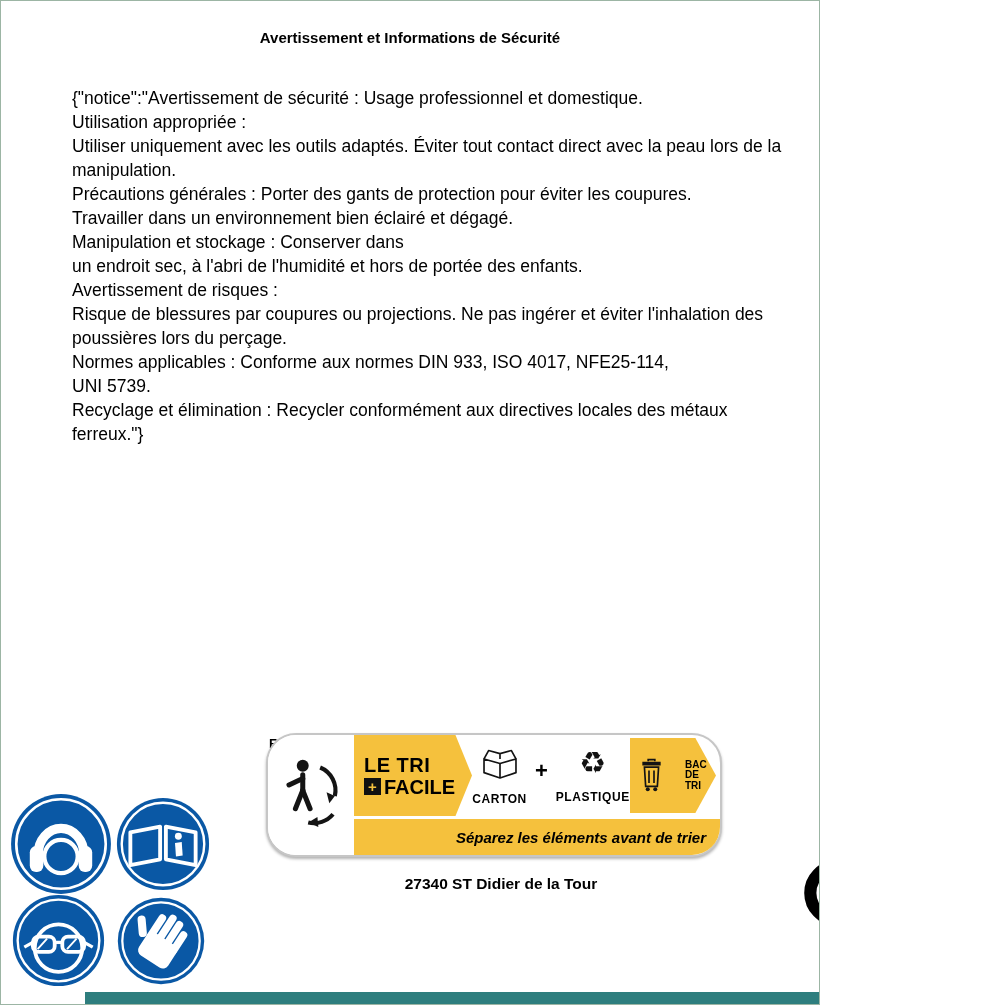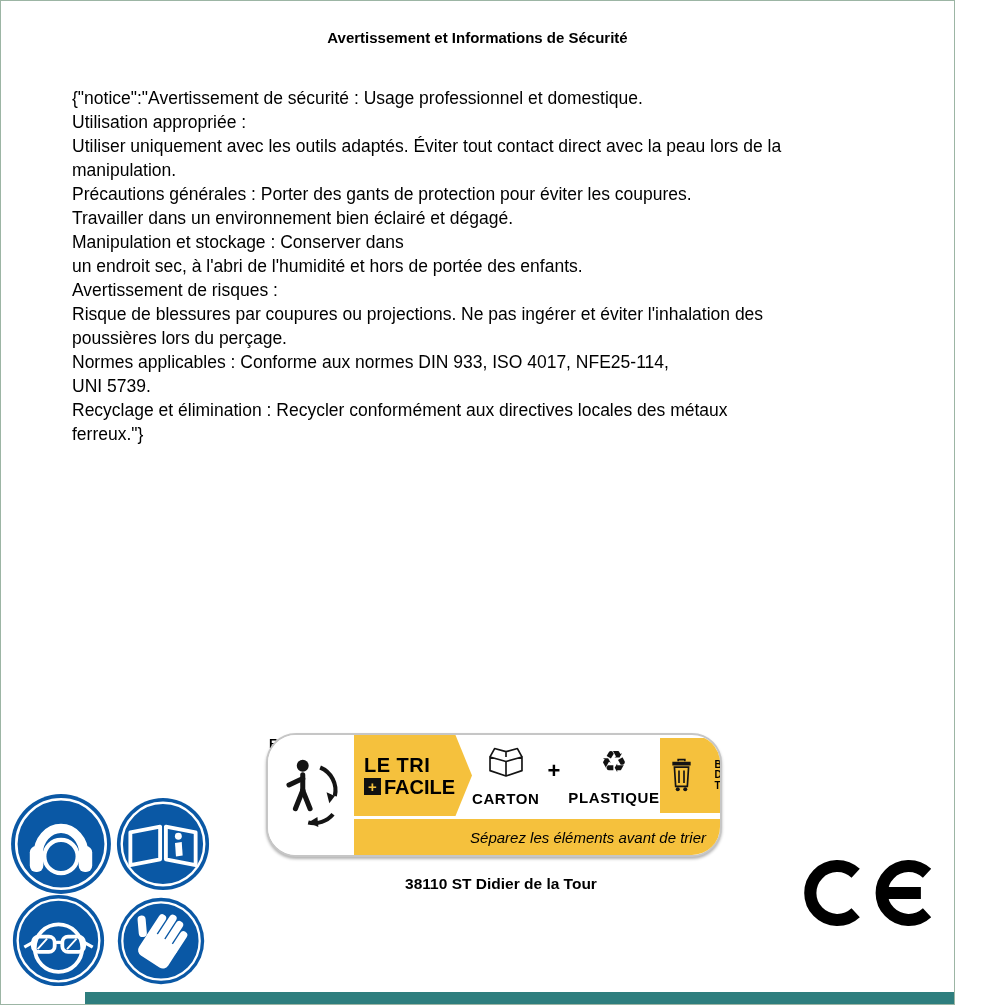--- a/index.html
+++ b/index.html
@@ -3,21 +3,21 @@
 <meta charset="utf-8">
 <style>
   :root{
     --safety-blue:#0A58A5;
     --infotri-yellow:#F5C13D;
     --page-border:#9CB5A4;
     --bottom-bar:#2E7E7E;
   }
   html,body{margin:0;padding:0;background:#fff;}
   body{font-family:"Liberation Sans",sans-serif;color:#000;}
-  .page{position:relative;width:955px;height:1005px;box-sizing:border-box;
+  .page{position:relative;width:820px;height:1005px;box-sizing:border-box;
         border:1px solid var(--page-border);background:#fff;overflow:hidden;}
 
   .title{position:absolute;top:28px;left:0;width:100%;text-align:center;
          font-weight:bold;font-size:15px;}
 
   .notice{position:absolute;left:71px;top:85px;width:880px;
           font-size:17.5px;line-height:24px;white-space:pre-wrap;}
 
   
   .sicon{position:absolute;}
@@ -34,31 +34,31 @@
   .letri{flex:0 0 118px;background:var(--infotri-yellow);
          clip-path:polygon(0 0,86% 0,100% 50%,86% 100%,0 100%);
          display:flex;flex-direction:column;justify-content:center;align-items:flex-start;
          padding-left:10px;box-sizing:border-box;}
   .letri .l1{font-weight:bold;font-size:20px;letter-spacing:.5px;line-height:22px;}
   .letri .l2{display:flex;align-items:center;gap:3px;font-weight:bold;font-size:20px;line-height:22px;}
   .plusbox{display:inline-flex;width:17px;height:17px;background:#111;color:var(--infotri-yellow);
            font-size:15px;font-weight:bold;align-items:center;justify-content:center;}
   .sorting{flex:1;display:flex;align-items:center;justify-content:center;gap:8px;background:#fff;}
   .material{display:flex;flex-direction:column;align-items:center;}
-  .material .mlabel{font-size:15px;font-weight:bold;letter-spacing:.6px;margin-top:11px;}
+  .material .mlabel{font-size:12px;font-weight:bold;letter-spacing:.6px;margin-top:11px;}
   .plus-sep{font-size:22px;font-weight:bold;padding-bottom:10px;}
   .recycle-glyph{font-size:30px;line-height:32px;color:#111;}
   .bac-tag{flex:0 0 86px;background:var(--infotri-yellow);
            clip-path:polygon(0 0,76% 0,100% 50%,76% 100%,0 100%);
            display:flex;align-items:center;gap:21px;padding-left:9px;box-sizing:border-box;
            margin:3px 4px 3px 0;}
   .bac-text span{display:block;font-size:10px;font-weight:bold;line-height:10.5px;}
   .infotri-bottom{height:36px;background:var(--infotri-yellow);border-top:3px solid #fff;
                   display:flex;align-items:center;justify-content:flex-end;padding-right:14px;
-                  font-style:italic;font-weight:normal;font-size:15px;}
+                  font-style:italic;font-weight:bold;font-size:15px;}
 
   .responsible{position:absolute;left:250px;top:873px;width:500px;text-align:center;
                font-weight:bold;font-size:15.5px;line-height:20px;}
 
   .ce{position:absolute;left:798px;top:850px;}
   .bottom-bar{position:absolute;left:84px;right:0;bottom:0;height:12px;background:var(--bottom-bar);}
 </style>
 </head>
 <body>
 
@@ -188,21 +188,21 @@
             <span>DE</span>
             <span>TRI</span>
           </span>
         </div>
       </div>
       <div class="infotri-bottom">Séparez les éléments avant de trier</div>
     </div>
   </div>
 
   <div class="responsible">
-    <div>38110 ST Didier de la Tour</div>
+    <div>27340 ST Didier de la Tour</div>
   </div>
 
   <svg class="ce" width="148" height="84" viewBox="0 0 170 90">
     <g fill="none" stroke="#000" stroke-width="14">
       <path d="M65.1 22.3 A31 31 0 1 0 65.1 67.7"></path>
       <path d="M147.1 22.3 A31 31 0 1 0 147.1 67.7"></path>
       <path d="M95 45 L140 45"></path>
     </g>
   </svg>
 

